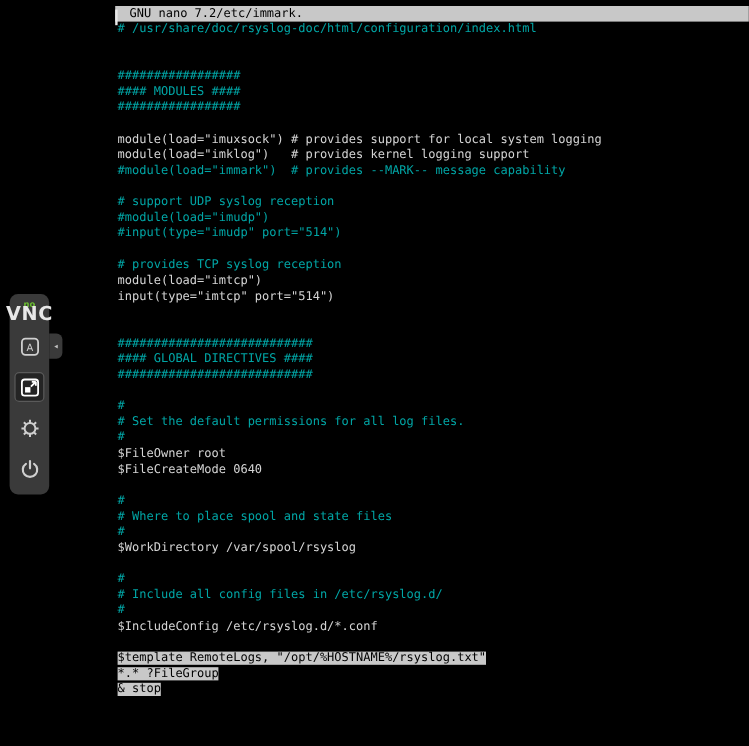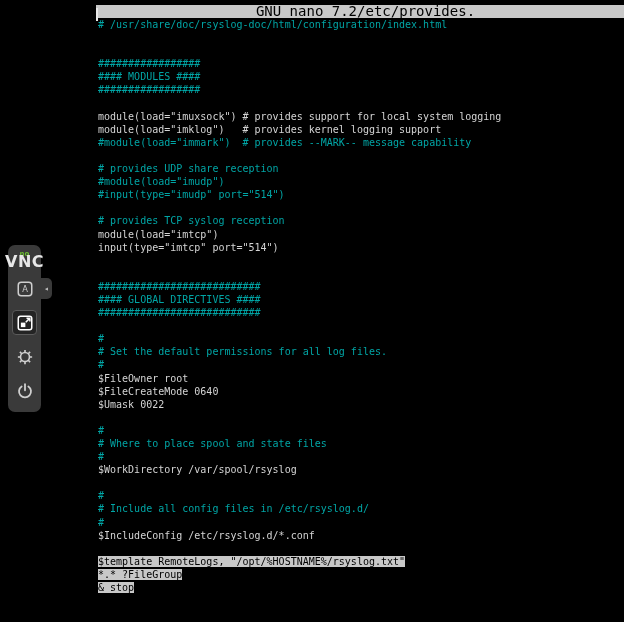--- a/index.html
+++ b/index.html
@@ -14,22 +14,22 @@
   
   .terminal {
     position:absolute; left:96px; top:0; right:0; bottom:0;
     background:var(--terminal-bg,#000);
   }
   .nano-header {
     margin-top:5px;
     height:13px;
     background:var(--titlebar-bg,#c8c8c8);
     color:var(--titlebar-fg,#000);
-    font-size:14px; line-height:13px;
-    display:flex; justify-content:center;
+    font-size:10px; line-height:13px;
+    display:flex; justify-content:flex-start;
     white-space:pre;
     padding:0 1px 0 12px;
     overflow:hidden;
   }
   .nano-header .fname { overflow:hidden; white-space:pre; }
   .nano-body { padding-left:2px; }
   .line {
     height:13.1px; line-height:13.1px;
     font-size:10px;
     white-space:pre;
@@ -124,54 +124,53 @@
   </button>
 </div>
 
 <div class="handle">
   <span>◂</span>
 </div>
 
 <div class="terminal">
   <div class="nano-header">
     <span>GNU nano 7.2</span>
-    <span class="fname">/etc/provides.</span>
+    <span class="fname">/etc/immark.</span>
   </div>
   <div class="caret"></div>
   <div class="nano-body" id="nano-body">
       <div class="line comment"><span># /usr/share/doc/rsyslog-doc/html/configuration/index.html</span></div>
       <div class="line plain"><span></span></div>
       <div class="line plain"><span></span></div>
       <div class="line comment"><span>#################</span></div>
       <div class="line comment"><span>#### MODULES ####</span></div>
       <div class="line comment"><span>#################</span></div>
       <div class="line plain"><span></span></div>
       <div class="line plain"><span>module(load="imuxsock") # provides support for local system logging</span></div>
       <div class="line plain"><span>module(load="imklog")   # provides kernel logging support</span></div>
       <div class="line comment"><span>#module(load="immark")  # provides --MARK-- message capability</span></div>
       <div class="line plain"><span></span></div>
-      <div class="line comment"><span># provides UDP share reception</span></div>
+      <div class="line comment"><span># support UDP syslog reception</span></div>
       <div class="line comment"><span>#module(load="imudp")</span></div>
       <div class="line comment"><span>#input(type="imudp" port="514")</span></div>
       <div class="line plain"><span></span></div>
       <div class="line comment"><span># provides TCP syslog reception</span></div>
       <div class="line plain"><span>module(load="imtcp")</span></div>
       <div class="line plain"><span>input(type="imtcp" port="514")</span></div>
       <div class="line plain"><span></span></div>
       <div class="line plain"><span></span></div>
       <div class="line comment"><span>###########################</span></div>
       <div class="line comment"><span>#### GLOBAL DIRECTIVES ####</span></div>
       <div class="line comment"><span>###########################</span></div>
       <div class="line plain"><span></span></div>
       <div class="line comment"><span>#</span></div>
       <div class="line comment"><span># Set the default permissions for all log files.</span></div>
       <div class="line comment"><span>#</span></div>
       <div class="line plain"><span>$FileOwner root</span></div>
       <div class="line plain"><span>$FileCreateMode 0640</span></div>
-      <div class="line plain"><span>$Umask 0022</span></div>
       <div class="line plain"><span></span></div>
       <div class="line comment"><span>#</span></div>
       <div class="line comment"><span># Where to place spool and state files</span></div>
       <div class="line comment"><span>#</span></div>
       <div class="line plain"><span>$WorkDirectory /var/spool/rsyslog</span></div>
       <div class="line plain"><span></span></div>
       <div class="line comment"><span>#</span></div>
       <div class="line comment"><span># Include all config files in /etc/rsyslog.d/</span></div>
       <div class="line comment"><span>#</span></div>
       <div class="line plain"><span>$IncludeConfig /etc/rsyslog.d/*.conf</span></div>

